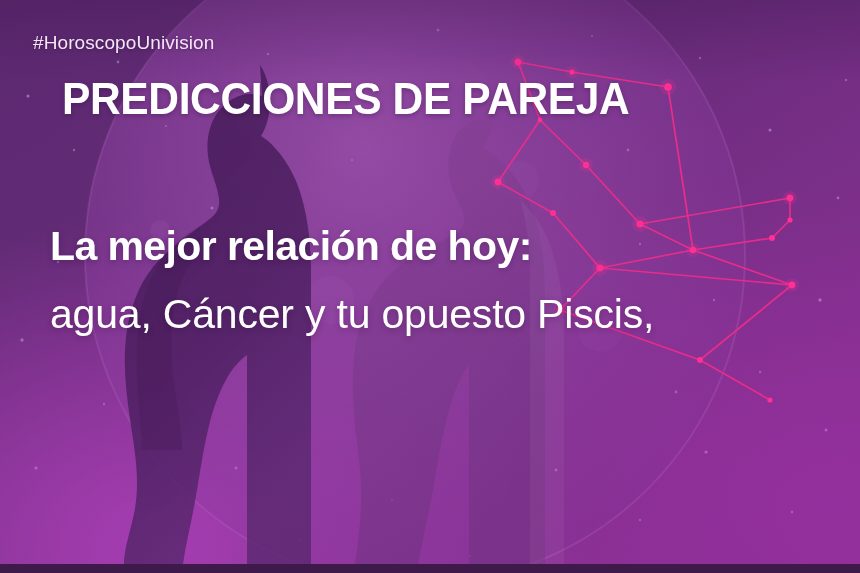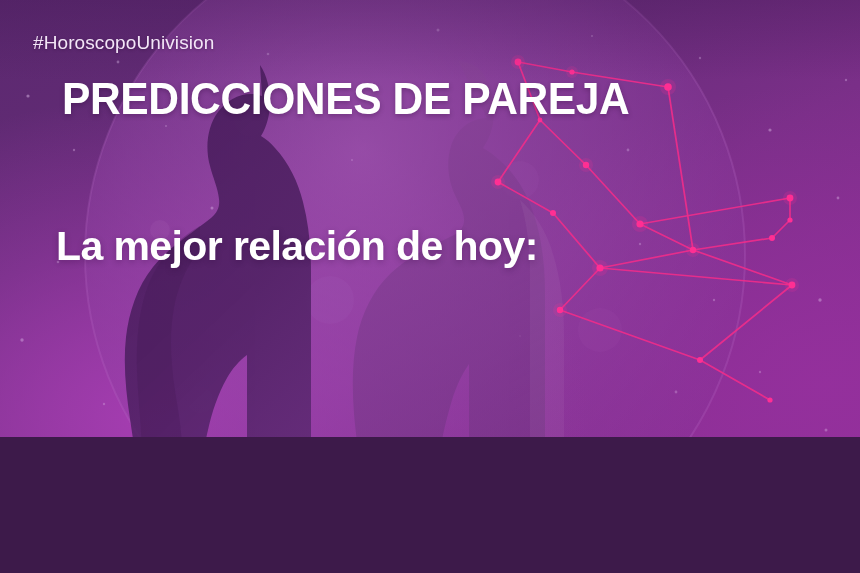--- a/index.html
+++ b/index.html
@@ -1,20 +1,20 @@
 <!DOCTYPE html>
 <html><head>
 <meta charset="utf-8">
 <style>
   html,body{margin:0;padding:0;background:#3d1a4a;}
   body{font-family:"Liberation Sans", sans-serif;}
 
   #card{
     position:relative;
-    width:860px;height:437px;
+    width:860px;height:564px;
     overflow:hidden;
     background:
       radial-gradient(ellipse 700px 520px at 18% 96%, rgba(168,62,180,0.95) 0%, rgba(168,62,180,0.0) 62%),
       radial-gradient(ellipse 620px 460px at 96% 88%, rgba(150,48,158,0.85) 0%, rgba(150,48,158,0.0) 65%),
       linear-gradient(150deg, #5c2970 0%, #632b76 30%, #7a2f88 62%, #8d2f96 100%);
   }
 
   
   .layer{position:absolute;inset:0;}
   .layer svg{display:block;width:860px;height:573px;}
@@ -32,21 +32,21 @@
   .headline{
     position:absolute;left:62px;top:74px;
     font-size:45px;line-height:50px;
     font-weight:700;color:#ffffff;
     letter-spacing:-0.4px;
     transform:scaleX(.945);transform-origin:left center;
     text-shadow:0 2px 6px rgba(40,8,50,.30);
   }
 
   .body-block{
-    position:absolute;left:56px;top:212px;
+    position:absolute;left:50px;top:212px;
     width:790px;
   }
   .body-line{
     font-size:41px;
     line-height:68px;
     color:#ffffff;
     font-weight:400;
     letter-spacing:-0.2px;
     white-space:nowrap;
     text-shadow:0 2px 6px rgba(40,8,50,.28);
@@ -311,16 +311,17 @@
   </div>
 
   <div id="content">
 
     <div class="hashtag">#HoroscopoUnivision</div>
 
     <div class="headline">PREDICCIONES DE PAREJA</div>
 
     <div class="body-block">
       <div class="body-line lead">La mejor relación de hoy:</div>
+      <div class="body-line">agua, Cáncer y tu opuesto Piscis,</div>
     </div>
 
   </div>
 </div>
 
 </body></html>

